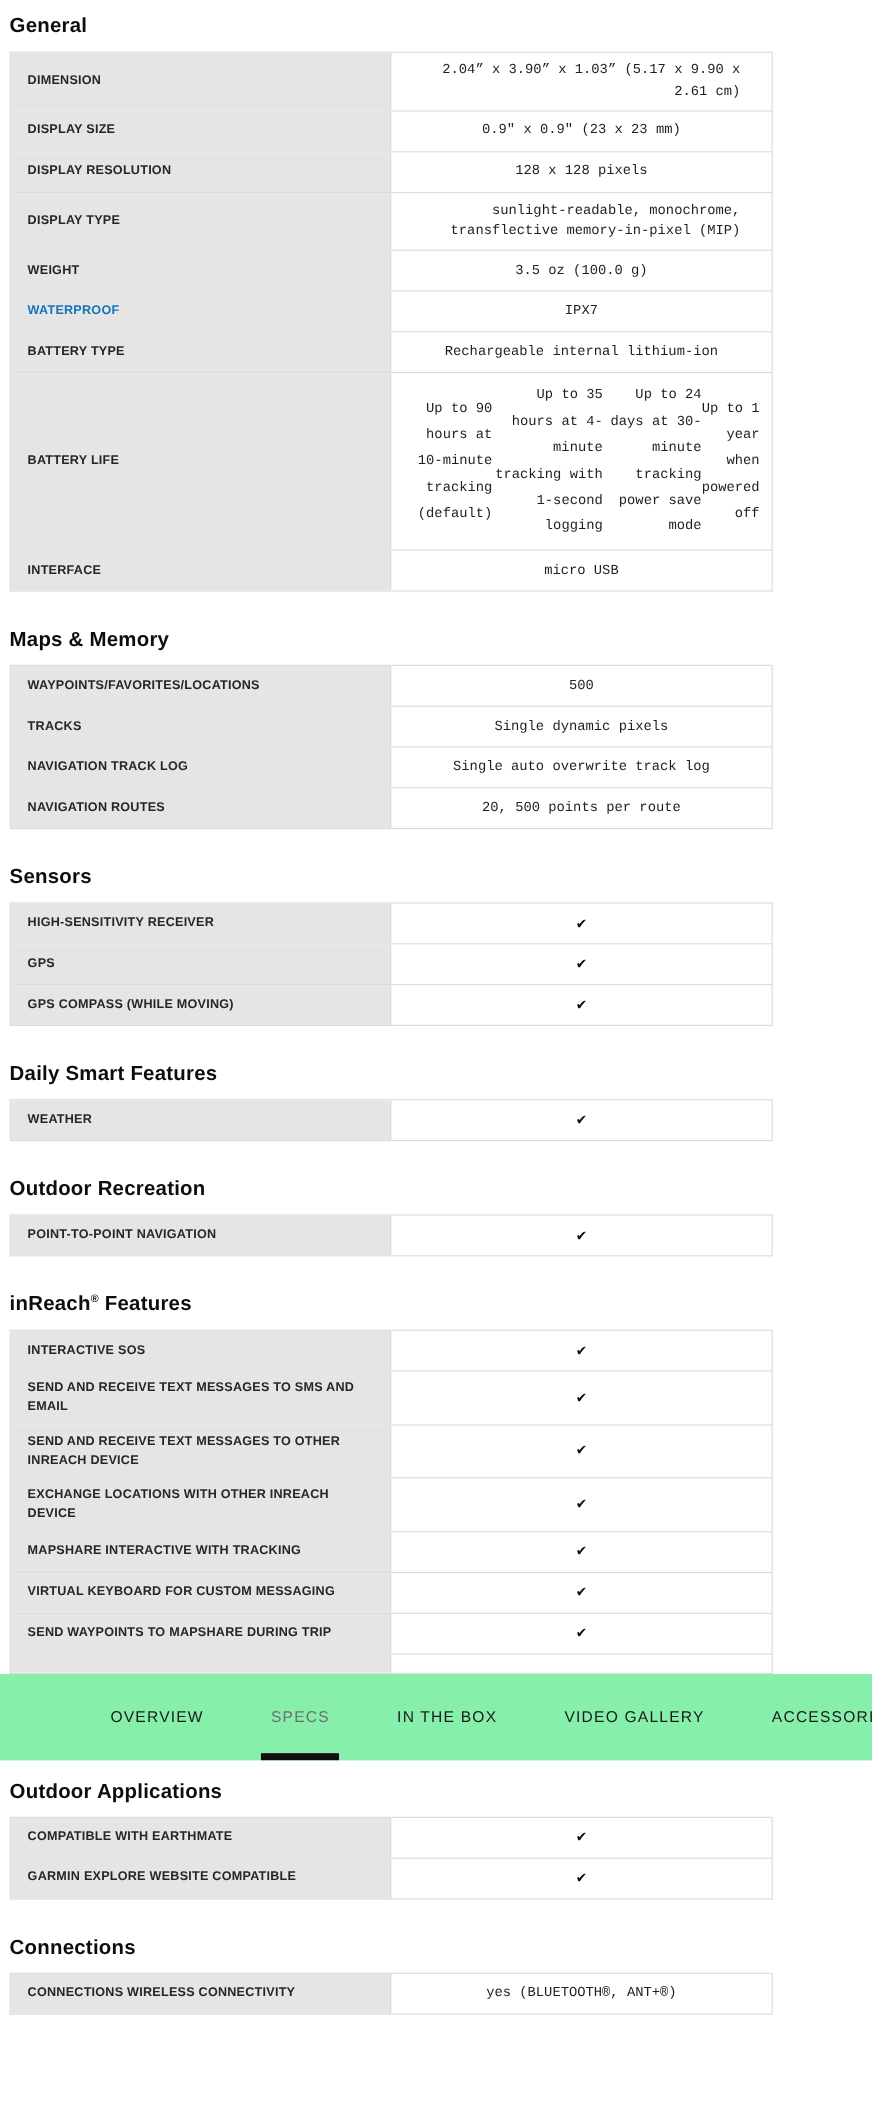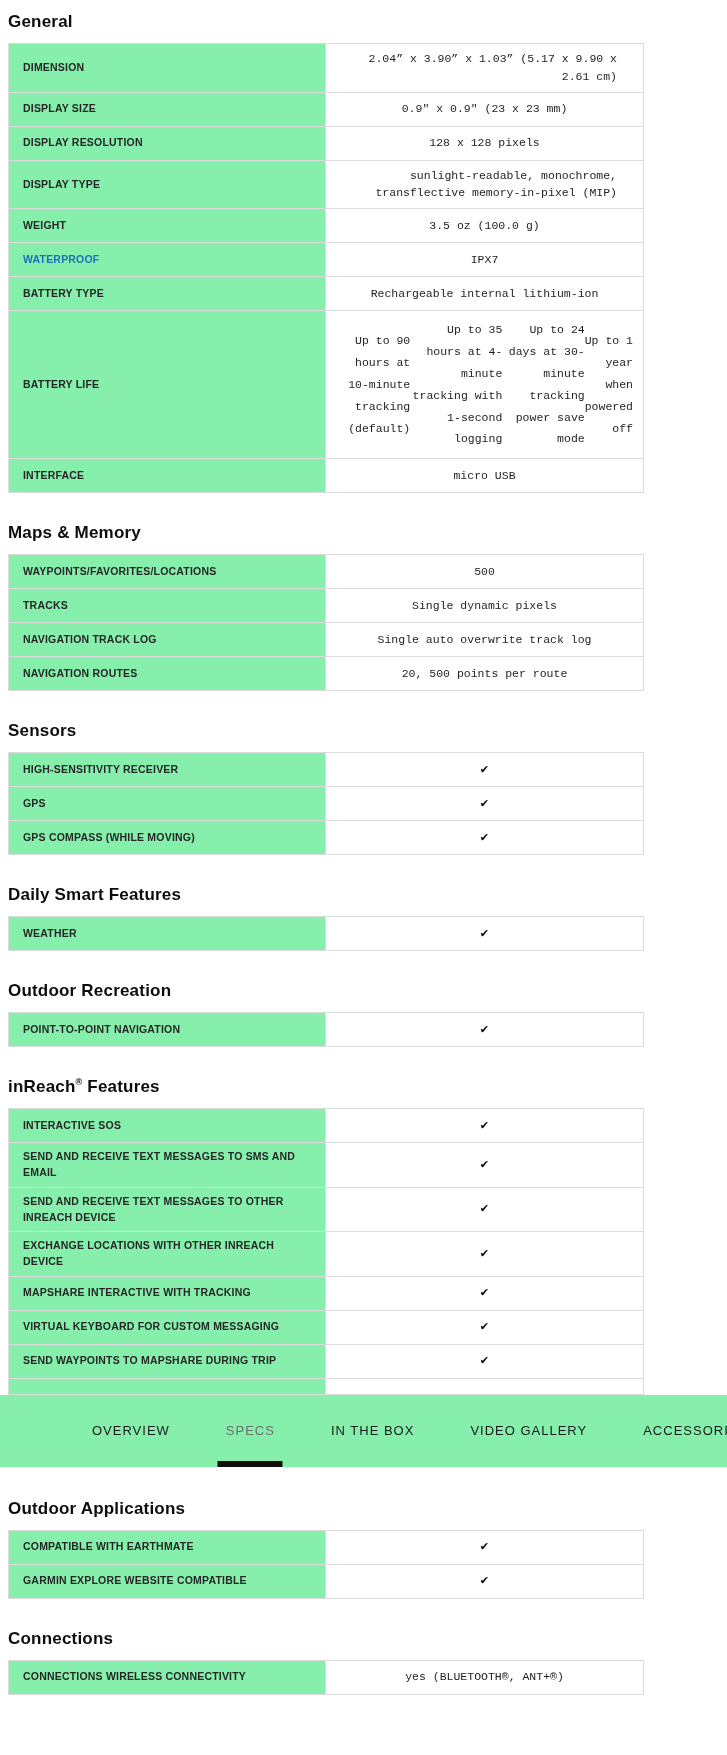--- a/index.html
+++ b/index.html
@@ -6,28 +6,28 @@
   body{
     width:727px;height:1755px;overflow:hidden;background:#ffffff;
     font-family:"Liberation Sans",sans-serif;color:#1f1f1f;
   }
   .content{margin:0 8px;width:636px;}
   .spec-section .section-title{
     font-size:17px;font-weight:700;color:#0d0d0d;
     margin:30px 0 11px 0;letter-spacing:.2px;
   }
   #sections-top .spec-section:first-child .section-title{margin-top:12px;}
-  #sections-bottom .spec-section:first-child .section-title{margin-top:32px;}
+  #sections-bottom .spec-section:first-child .section-title{margin-top:16px;}
   .section-title sup{font-size:9px;}
   .spec-table{border:1px solid #dcdcdc;}
   .spec-row{display:flex;min-height:33px;}
   .spec-row + .spec-row{border-top:1px solid #dcdcdc;}
   .spec-row.partial{min-height:15px;height:15px;overflow:hidden;}
   .spec-label{
-    width:317px;box-sizing:border-box;background:#86efac;
+    width:317px;box-sizing:border-box;background:#e5e5e5;
     border-right:1px solid #dcdcdc;display:flex;align-items:center;
     padding:6px 12px 6px 14px;font-size:10.5px;font-weight:700;
     color:#262626;letter-spacing:.2px;line-height:1.5;
   }
   .spec-label.link{color:#1673b8;cursor:pointer;}
   .spec-value{
     flex:1;display:flex;align-items:center;justify-content:center;
     text-align:right;padding:6px 26px;box-sizing:border-box;
     font-size:11.5px;color:#1f1f1f;line-height:1.55;font-family:Liberation Mono, monospace;
   }

